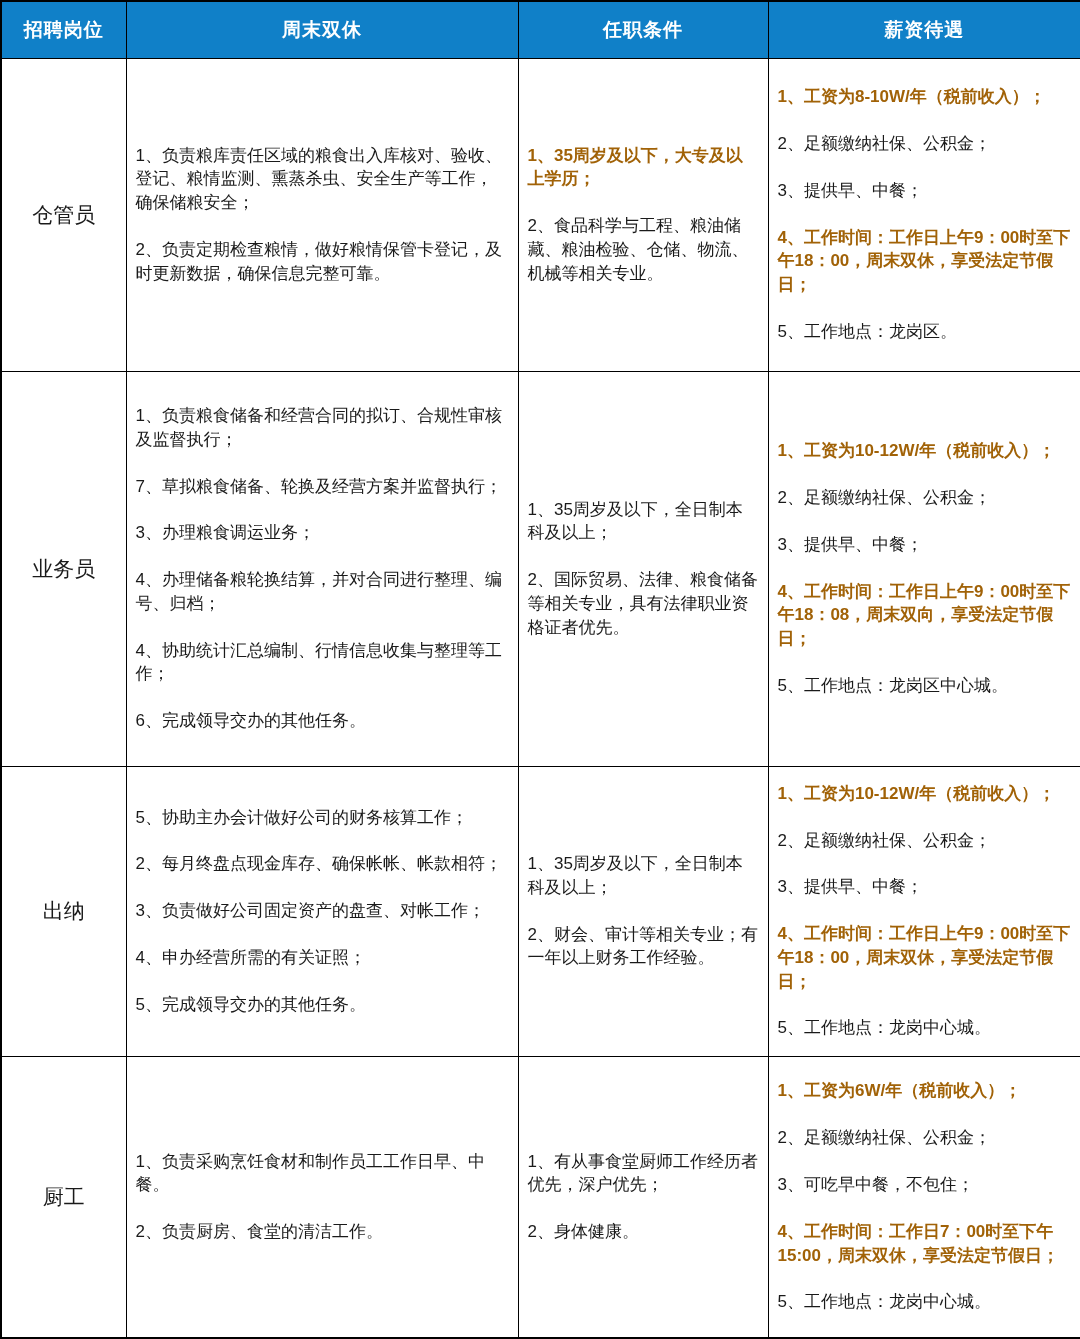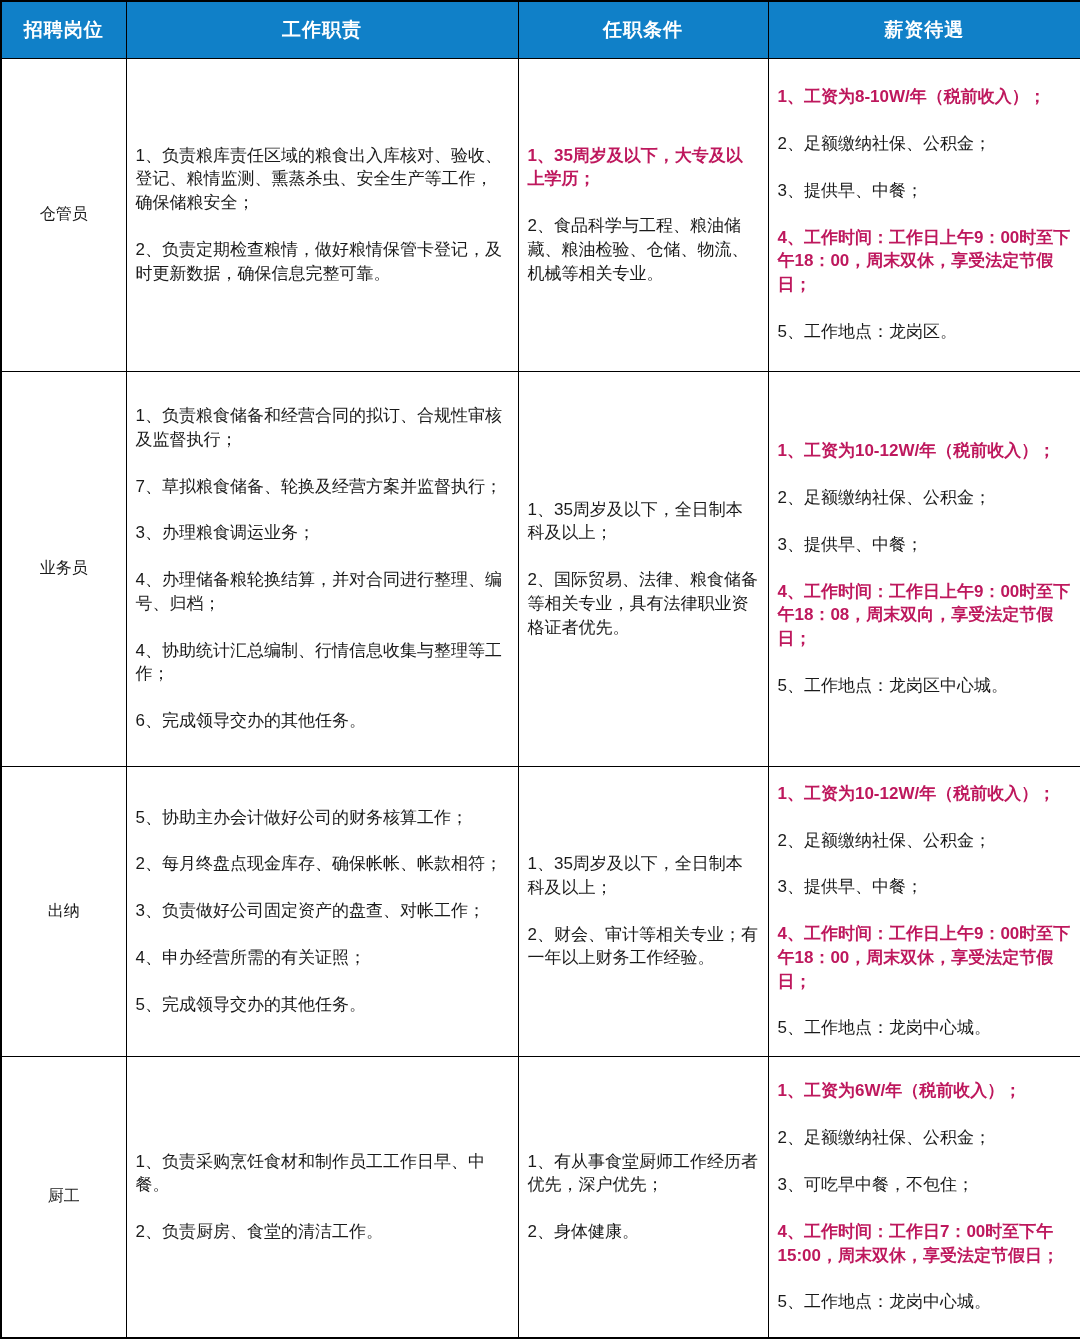--- a/index.html
+++ b/index.html
@@ -34,54 +34,54 @@
     vertical-align: middle;
     letter-spacing: 1px;
   }
   tbody tr:nth-child(1) { height: 313px; }
   tbody tr:nth-child(2) { height: 395px; }
   tbody tr:nth-child(3) { height: 290px; }
   tbody tr:nth-child(4) { height: 282px; }
   td.pos {
     text-align: center;
     vertical-align: middle;
-    font-size: 16px;
+    font-size: 21px;
     color: #1a1a1a;
     padding: 4px;
   }
   td.cell {
     vertical-align: middle;
     text-align: left;
     padding: 10px 9px;
     font-size: 17px;
     color: #1a1a1a;
     line-height: 1.4;
   }
   td.cell p { margin: 0; }
   td.cell p + p { margin-top: 23px; }
   td.cell p.red {
-    color: #be185d;
+    color: #a16207;
     font-weight: bold;
   }
 </style>
 </head>
 <body>
 
 <div class="page">
   <table class="recruit">
     <colgroup>
       <col style="width:125px">
       <col style="width:392px">
       <col style="width:250px">
       <col style="width:313px">
     </colgroup>
     <thead>
       <tr>
         <th class="header-cell">招聘岗位</th>
-        <th class="header-cell">工作职责</th>
+        <th class="header-cell">周末双休</th>
         <th class="header-cell">任职条件</th>
         <th class="header-cell">薪资待遇</th>
       </tr>
     </thead>
     <tbody>
   <tr>
     <td class="pos">
       <span>仓管员</span>
     </td>
     <td class="cell">

